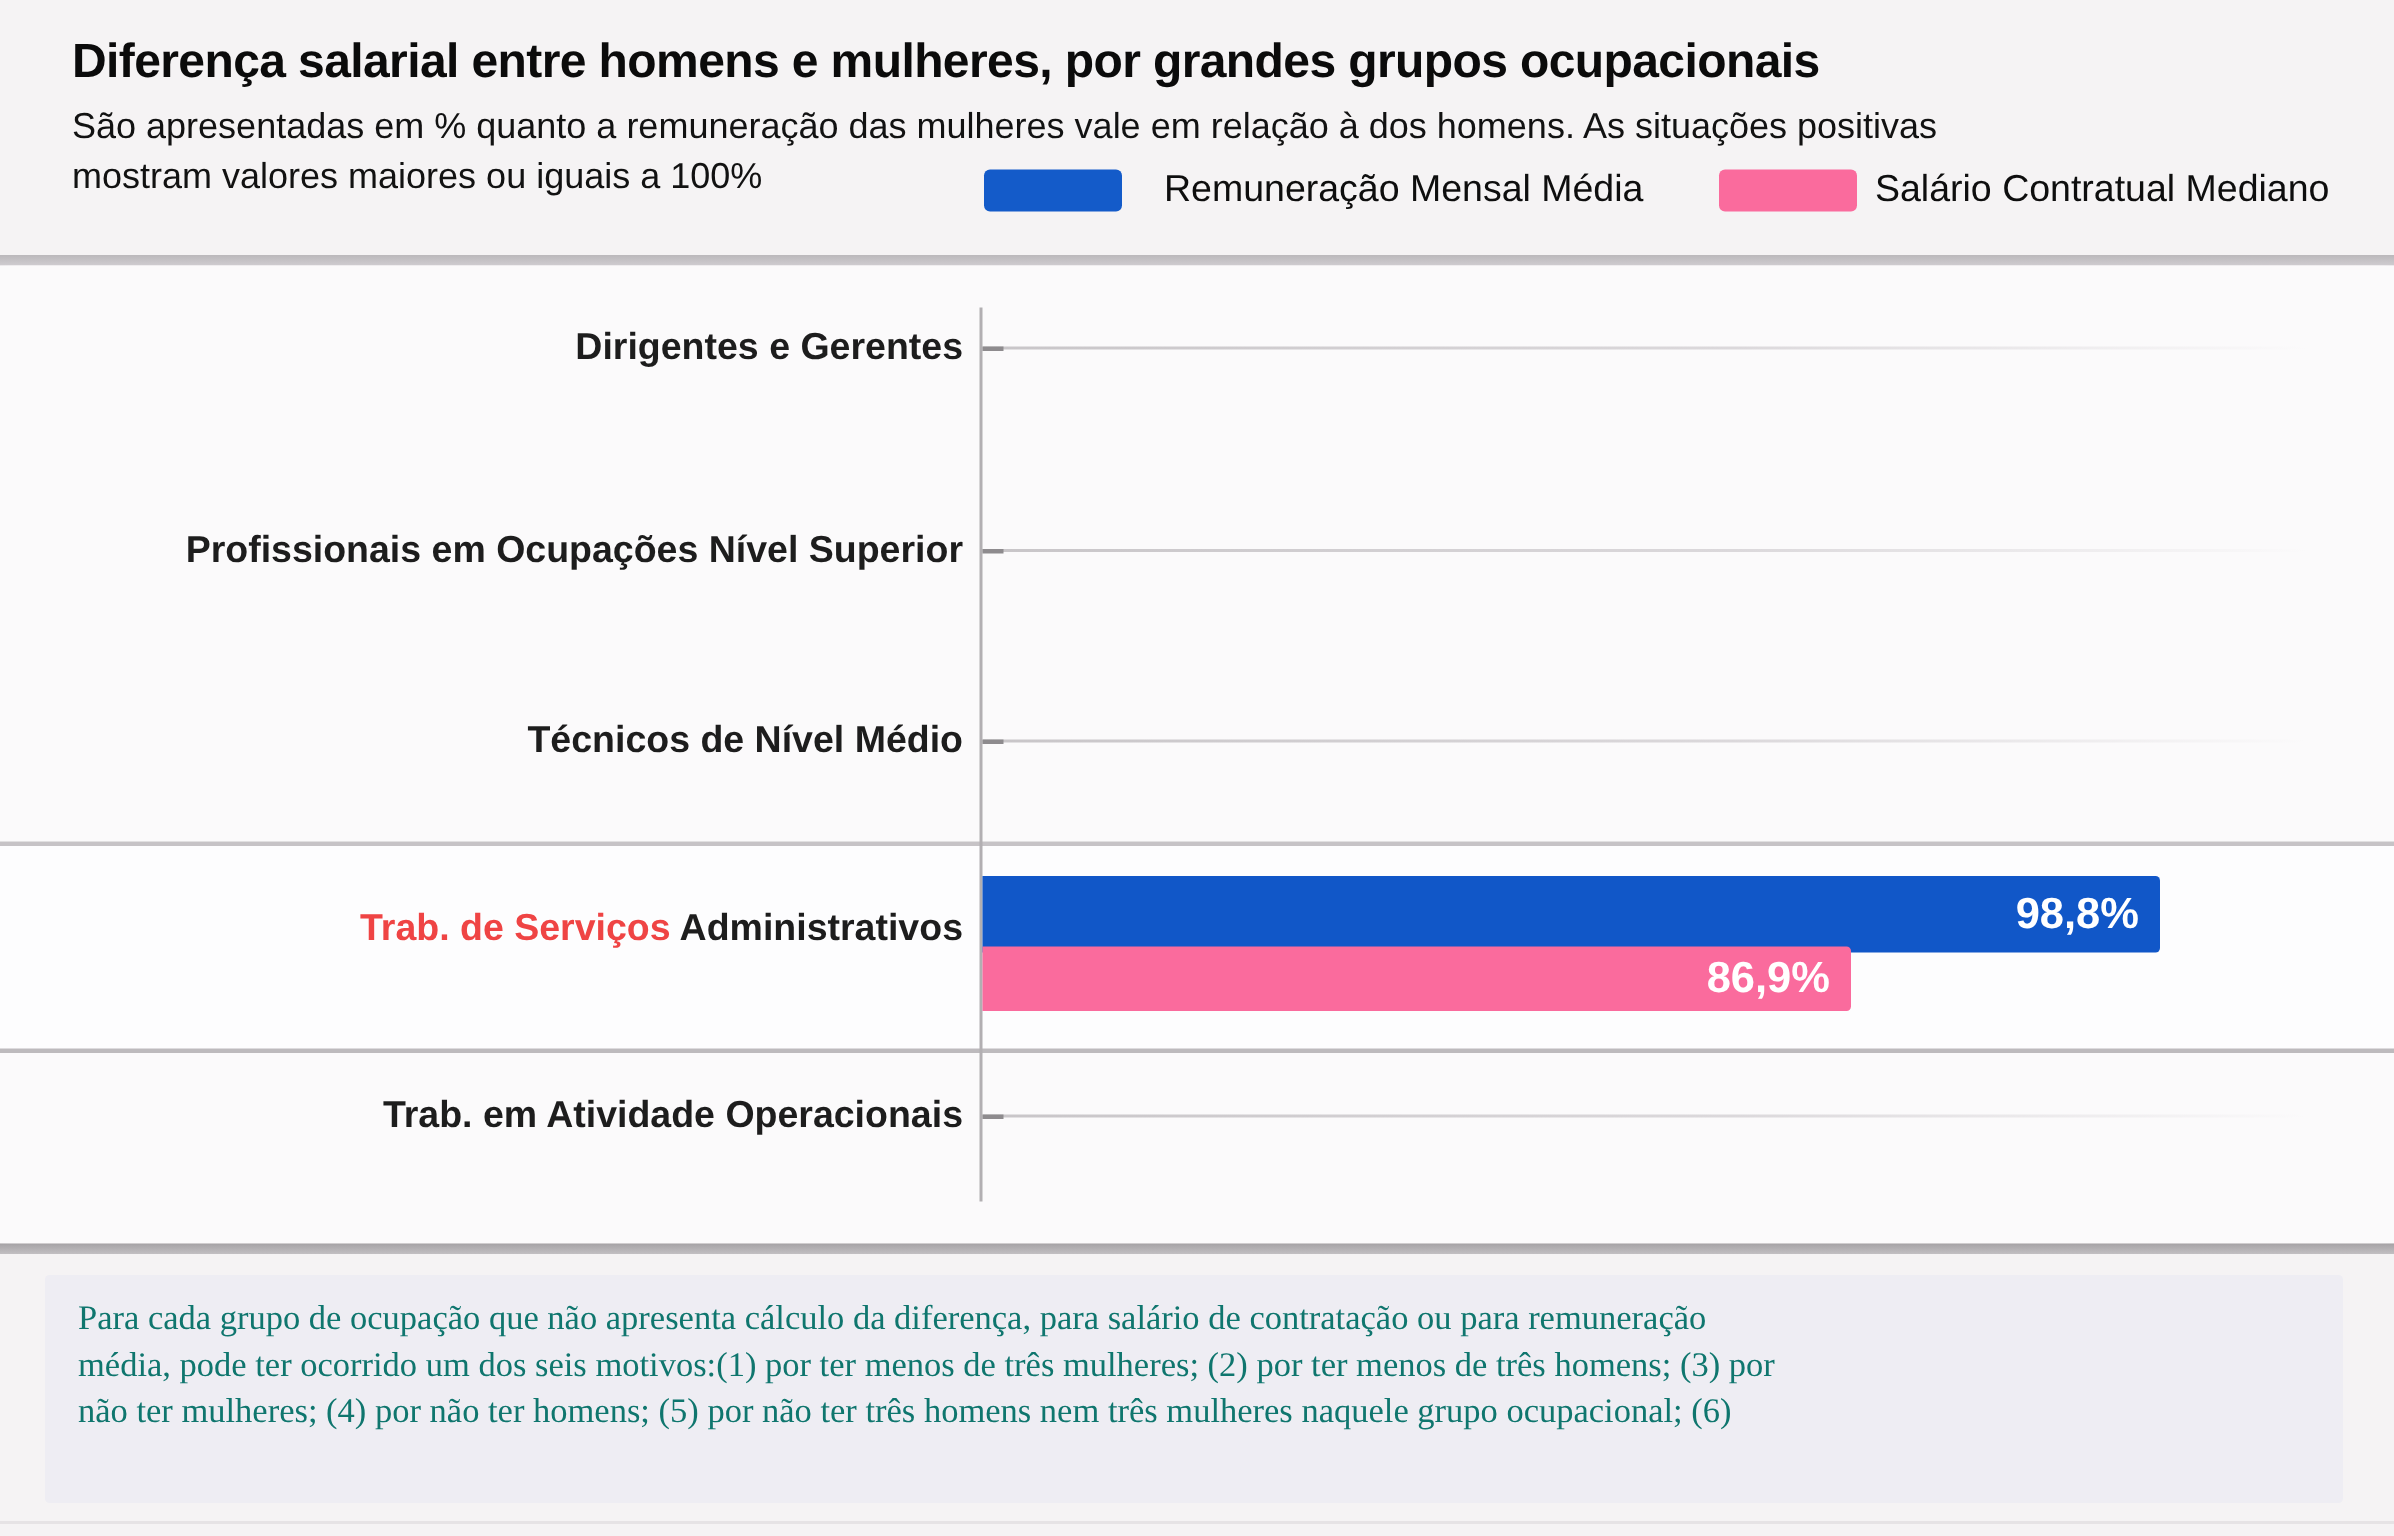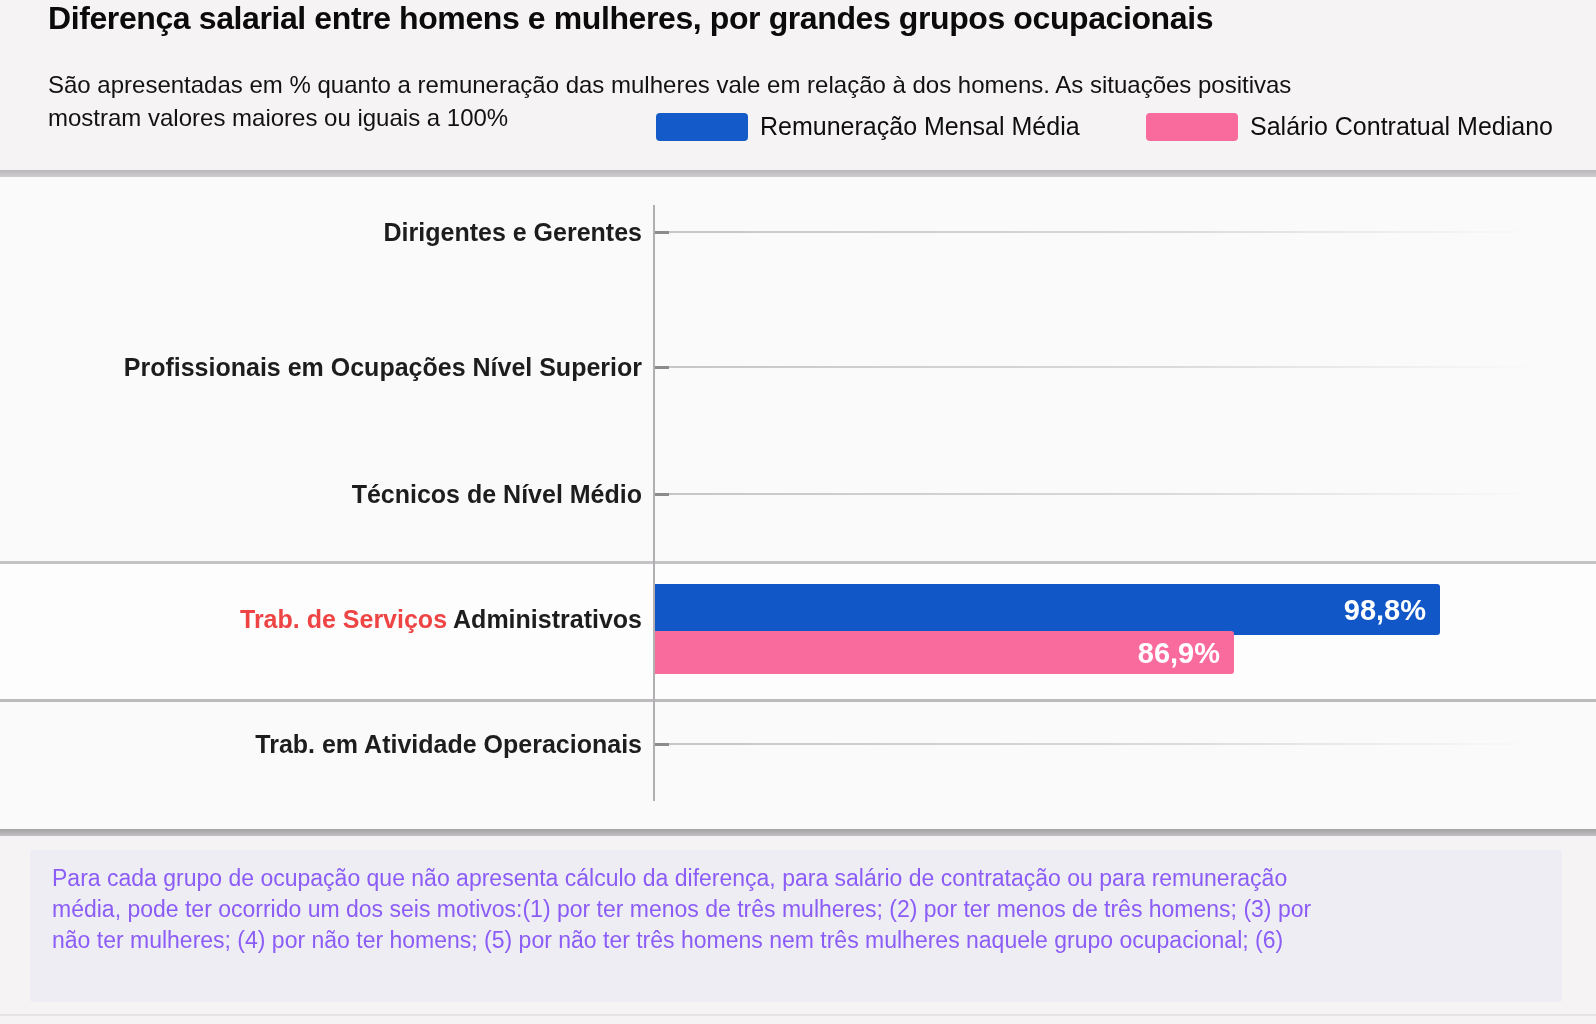--- a/index.html
+++ b/index.html
@@ -13,30 +13,30 @@
     background: #f6f4f5;
     overflow: hidden;
     box-shadow: inset 10px 0 10px -8px rgba(60,50,60,.12),
                 inset -10px 0 10px -8px rgba(60,50,60,.12),
                 inset 0 6px 8px -6px rgba(60,50,60,.10);
   }
 
   
   .header { position: absolute; left: 0; top: 0; width: 1596px; height: 170px; background: #f5f3f4; }
   .title {
-    position: absolute; left: 48px; top: 0;
+    position: absolute; left: 48px; top: 22px;
     font-size: 32px; font-weight: bold; color: #0b0b0b;
     letter-spacing: -0.4px; white-space: nowrap;
   }
   .subtitle {
     position: absolute; left: 48px; top: 68px;
     font-size: 24px; line-height: 33px; color: #121212; white-space: nowrap;
   }
   .legend-item { position: absolute; top: 112px; display: flex; align-items: center; cursor: pointer; }
-  .legend-item.l1 { left: 656px; }
+  .legend-item.l1 { left: 656px; gap: 16px; }
   .legend-item.l2 { left: 1146px; }
   .swatch { width: 92px; height: 28px; border-radius: 4px; flex: 0 0 auto; }
   .swatch.blue { background: #145bc9; }
   .swatch.pink { background: #fa6b9d; }
   .legend-label { margin-left: 12px; font-size: 25px; color: #0e0e0e; white-space: nowrap; }
 
   .divider-top { position: absolute; left: 0; top: 170px; width: 1596px; height: 7px;
                  background: linear-gradient(to bottom, #bbb8bb, #cfccd0); }
 
   
@@ -78,21 +78,21 @@
 
   
   .divider-bottom { position: absolute; left: 0; top: 829px; width: 1596px; height: 7px;
                     background: linear-gradient(to bottom, #a5a2a5, #c2bfc2); }
   .footer { position: absolute; left: 0; top: 836px; width: 1596px; height: 188px; background: #f5f3f4; }
   .footnote-panel {
     position: absolute; left: 30px; top: 14px; width: 1532px; height: 152px;
     background: #eeedf3; border-radius: 3px;
     padding: 13px 22px;
   }
-  .footnote-line { font-size: 23px; line-height: 31px; color: #8b5cf6; white-space: nowrap; }
+  .footnote-line { font-size: 23px; line-height: 31px; color: #0f766e; white-space: nowrap; font-family: Liberation Serif, serif; }
   .bottom-line { position: absolute; left: 0; top: 1014px; width: 1596px; height: 2px; background: #e6e3e5; }
 </style>
 </head>
 <body>
 
 <div class="page">
 
   <div class="header">
     <div class="title">Diferença salarial entre homens e mulheres, por grandes grupos ocupacionais</div>
     <div class="subtitle">

